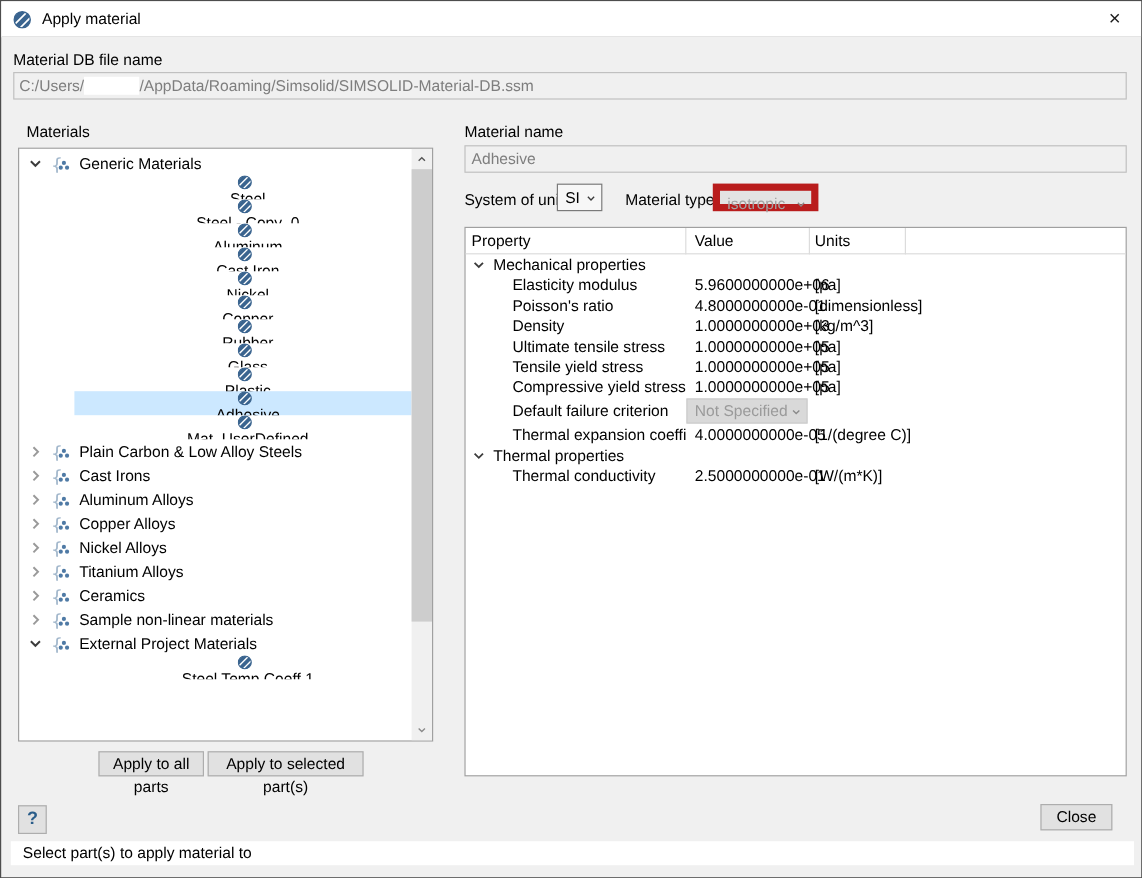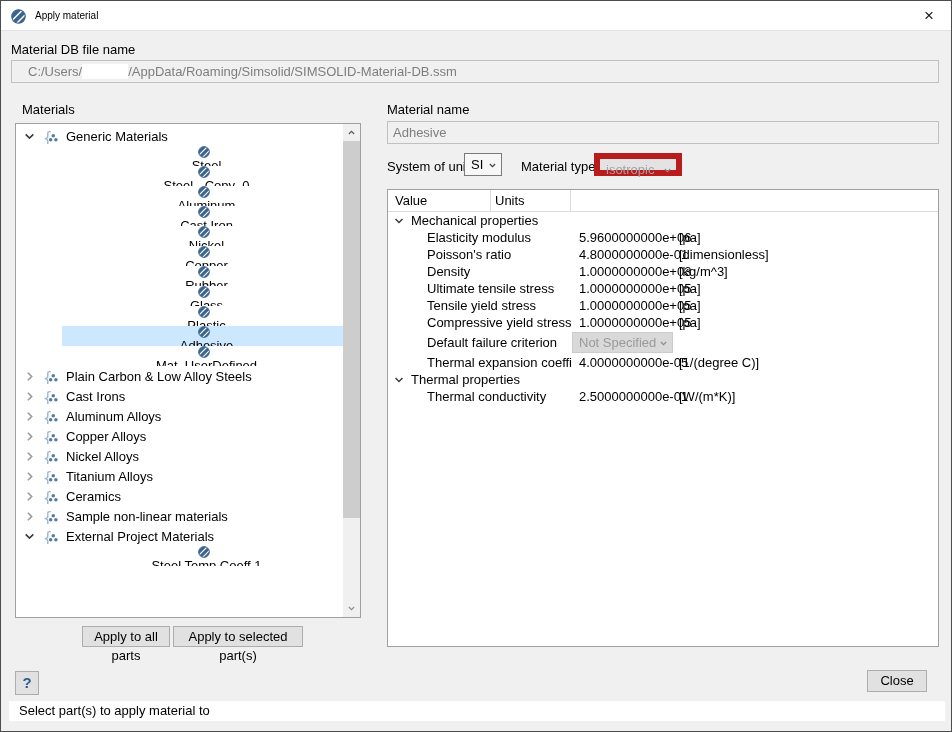--- a/index.html
+++ b/index.html
@@ -5,25 +5,25 @@
   * { margin:0; padding:0; box-sizing:border-box; }
   html,body { width:952px; height:732px; background:#c8c8c8; font-family:"Liberation Sans", sans-serif; }
   .dialog {
     position:relative; width:952px; height:732px;
     background:#f0f0f0; border:1px solid #4d4d4d; overflow:hidden;
     font-size:13px; color:#000;
   }
   
   .titlebar { position:absolute; left:0; top:0; width:100%; height:30px; background:#ffffff; border-bottom:1px solid #e4e4e4; }
   .title-icon { position:absolute; left:10px; top:8px; width:15px; height:15px; }
-  .title-text { position:absolute; left:34px; top:0; line-height:30px; font-size:10px; }
+  .title-text { position:absolute; left:34px; top:0; line-height:30px; font-size:13px; }
   .close-btn { position:absolute; right:6px; top:2px; width:32px; height:26px; text-align:center; line-height:26px; font-size:17px; color:#1a1a1a; cursor:default; }
   
   .db-label { position:absolute; left:10px; top:41px; }
-  .path-field { position:absolute; left:10px; top:59px; width:928px; height:23px; background:#f0f0f0; border:1px solid #c0c0c0; color:#7e7e7e; line-height:21px; padding-left:16px; white-space:nowrap; overflow:hidden; }
+  .path-field { position:absolute; left:10px; top:59px; width:928px; height:23px; background:#f0f0f0; border:1px solid #c0c0c0; color:#7e7e7e; line-height:21px; padding-left:4px; white-space:nowrap; overflow:hidden; }
   .redacted { display:inline-block; width:46px; height:15px; background:#ffffff; vertical-align:middle; margin-top:-2px; }
   
   .materials-label { position:absolute; left:21px; top:101px; }
   .tree { position:absolute; left:14px; top:122px; width:346px; height:495px; background:#fff; border:1px solid #a0a0a0; overflow:hidden; }
   .tree-rows { position:absolute; left:0; top:2px; width:327px; }
   .tree-row { height:20px; display:flex; align-items:center; white-space:nowrap; }
   .tree-row.group { padding-left:7px; }
   .tree-row.group .chev { width:13px; height:13px; margin-right:6px; flex:0 0 auto; }
   .tree-row.group .gicon { width:17px; height:15px; margin-right:7px; flex:0 0 auto; }
   .tree-row.mat { margin-left:46px; padding-left:8px;flex-direction:column; }
@@ -313,20 +313,21 @@
   <div class="combo combo-si"><span>SI</span><svg class="cchev" viewBox="0 0 12 12">
         <use href="#chev-down"></use>
       </svg></div>
   <div class="mtype-label">Material type</div>
   <div class="combo combo-iso"><span>isotropic</span><svg class="cchev" viewBox="0 0 12 12">
         <use href="#chev-down-gray"></use>
       </svg></div>
 
   <div class="prop-panel">
     <div class="thead">
+      <div class="th th-p">Property</div>
       <div class="th th-v">Value</div>
       <div class="th th-u">Units</div>
     </div>
     <div class="tbody">
         <div class="trow section">
           <svg viewBox="0 0 12 12" class="chev">
             <use href="#chev-down"></use>
           </svg>
           <span>Mechanical properties</span>
         </div>

